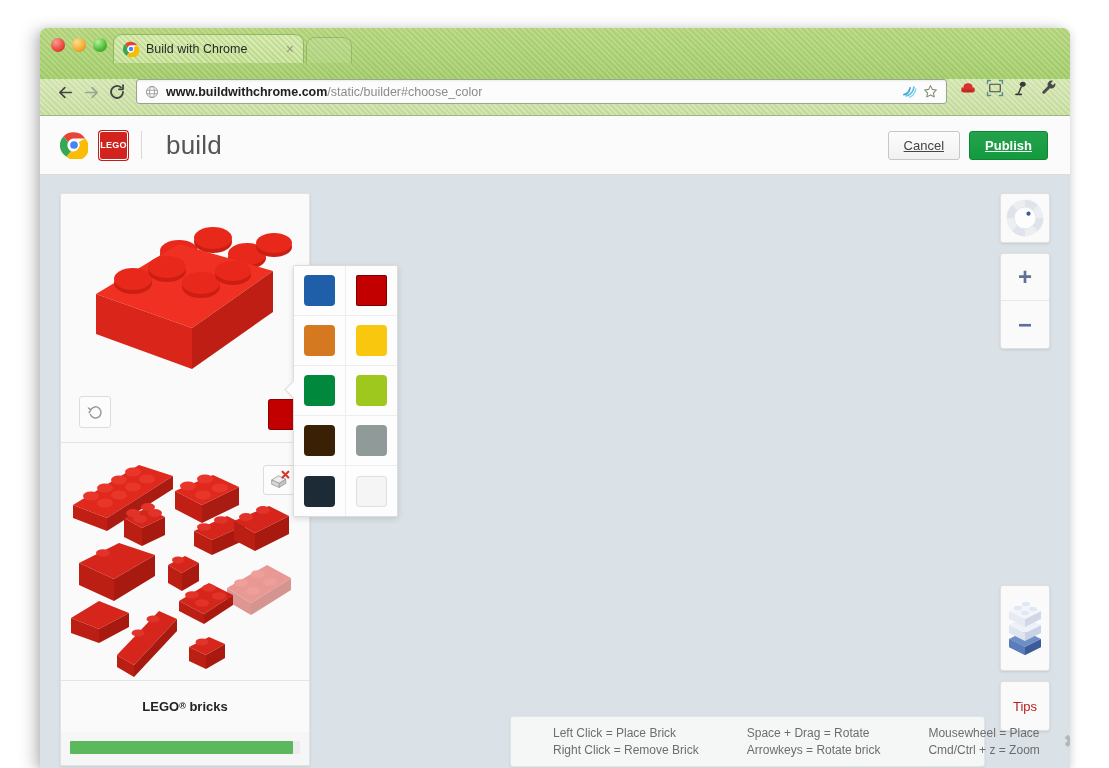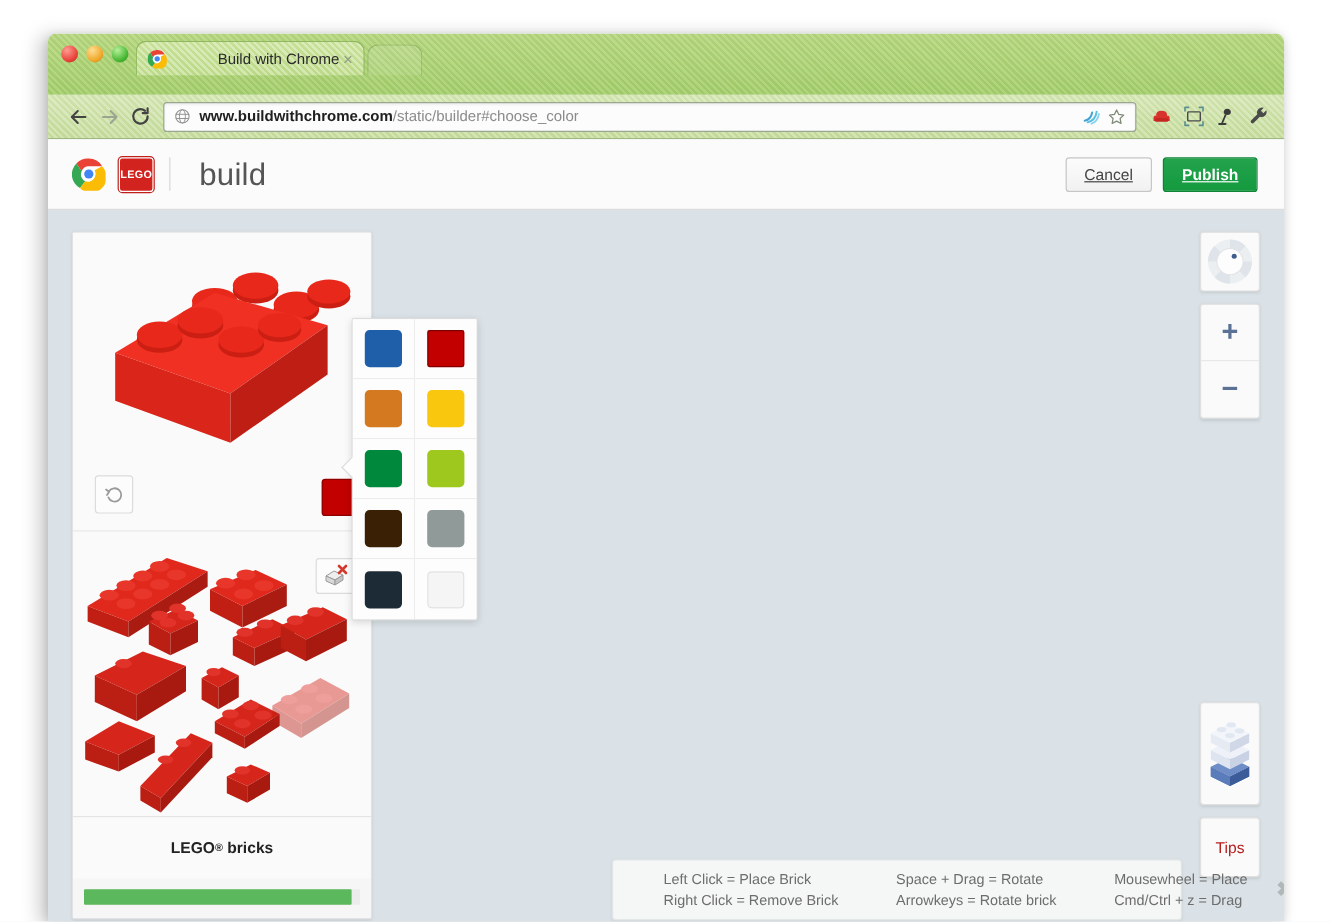--- a/index.html
+++ b/index.html
@@ -20,21 +20,20 @@
     box-shadow: -6px 2px 16px rgba(0,0,0,0.22), 0 2px 8px rgba(0,0,0,0.12);
     overflow: hidden;
   }
 
   
   .tabstrip {
     position: relative; height: 51px;
     background:
       repeating-linear-gradient(45deg, rgba(255,255,255,0.11) 0 2px, rgba(0,0,0,0.035) 2px 4px),
       linear-gradient(#b6d87e, #a4cf6b);
-    text-align: right;
   }
   .tab {
     position: absolute; left: 73px; top: 6px;
     width: 191px; height: 29px;
     background:
       repeating-linear-gradient(45deg, rgba(255,255,255,0.30) 0 2px, rgba(0,0,0,0.02) 2px 4px),
       linear-gradient(#cbe49b, #bfdd8b);
     border: 1px solid #8fb85f; border-bottom: none;
     border-top-left-radius: 9px; border-top-right-radius: 9px;
     display: flex; align-items: center; padding: 0 6px 0 9px;
@@ -59,21 +58,21 @@
   .wb.amber { background: radial-gradient(circle at 35% 28%, #ffdd92, #f0a92c 62%, #c07d12); }
   .wb.green { background: radial-gradient(circle at 35% 28%, #b7f09a, #49b835 62%, #2e8a20); }
 
   
   .toolbar {
     position: relative; height: 37px;
     background:
       repeating-linear-gradient(45deg, rgba(255,255,255,0.22) 0 2px, rgba(0,0,0,0.02) 2px 4px),
       linear-gradient(#d4e6b0, #c6dd9c);
     border-bottom: 1px solid #9fb882;
-    display: flex; align-items: center; padding: 0 12px;
+    display: flex; align-items: flex-start; padding: 0 12px;
   }
   .nav-btn {
     width: 26px; height: 26px; display: flex; align-items: center; justify-content: center;
     color: #434343; flex: none;
   }
   .nav-btn.disabled { color: #9aa690; }
   .omnibox {
     flex: 1; height: 25px; margin: 0 8px 0 6px;
     background: #fcfcfc; border: 1px solid #9aa690; border-radius: 3px;
     display: flex; align-items: center; padding: 0 8px;
@@ -607,21 +606,21 @@
           <div class="tip-col">
             <div class="tip-line">Left Click = Place Brick</div>
             <div class="tip-line">Right Click = Remove Brick</div>
           </div>
           <div class="tip-col">
             <div class="tip-line">Space + Drag = Rotate</div>
             <div class="tip-line">Arrowkeys = Rotate brick</div>
           </div>
           <div class="tip-col">
             <div class="tip-line">Mousewheel = Place</div>
-            <div class="tip-line">Cmd/Ctrl + z = Drag</div>
+            <div class="tip-line">Cmd/Ctrl + z = Zoom</div>
           </div>
           <div class="tips-close">✖</div>
         </div>
 
       </div>
     </div>
   </div>
 </div>
 
 </body></html>

